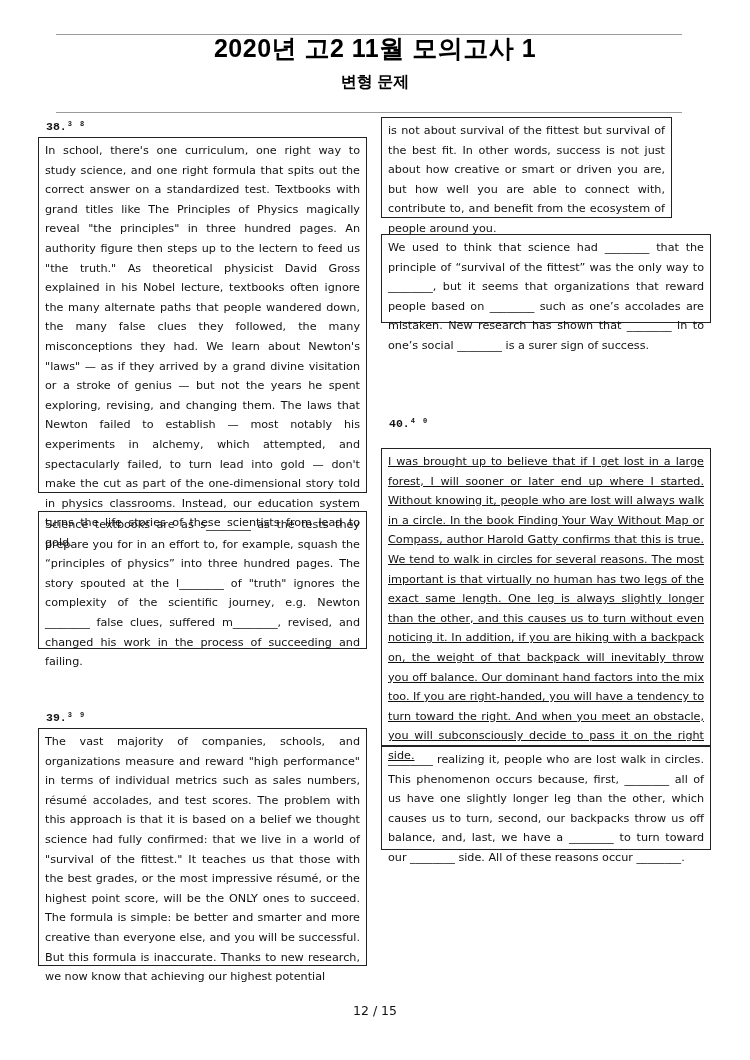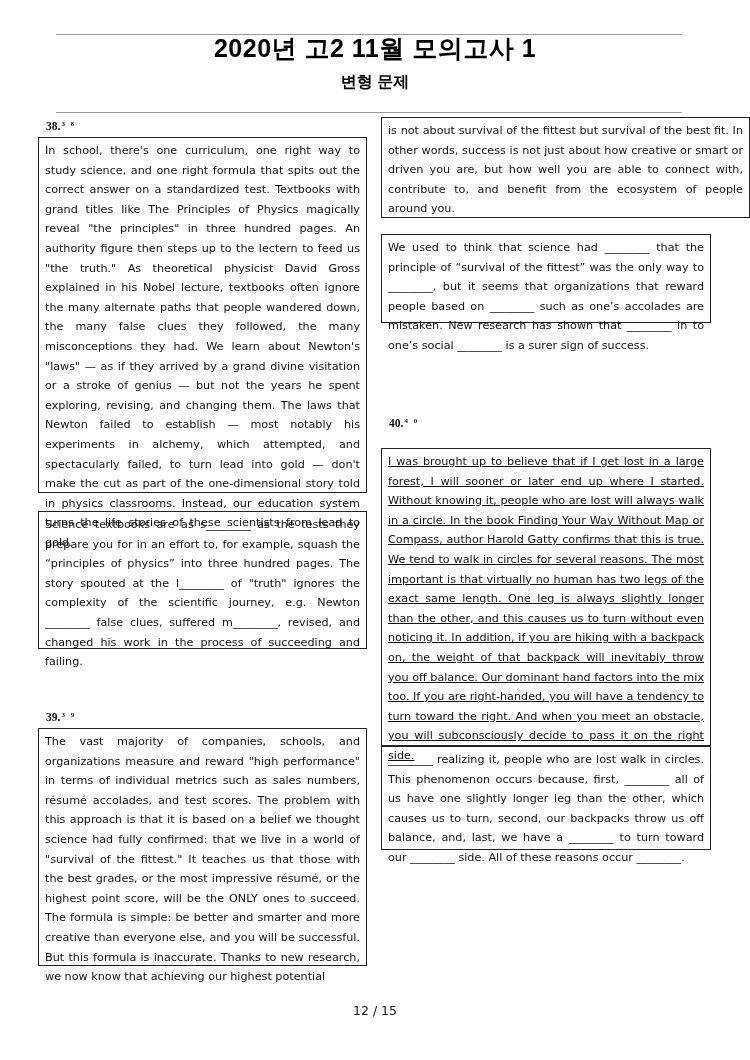--- a/index.html
+++ b/index.html
@@ -3,21 +3,21 @@
 <meta charset="utf-8">
 <style>
   html, body { margin: 0; padding: 0; background: #ffffff; }
   body { width: 750px; height: 1060px; position: relative; overflow: hidden;
          font-family: "DejaVu Sans", sans-serif; color: #111; }
   .rule { position: absolute; left: 56px; width: 626px; height: 0; border-top: 1.5px solid #9a9a9a; }
   .title { position: absolute; left: 0; width: 750px; text-align: center;
            font-family: "Liberation Sans", sans-serif; font-weight: bold; color: #000; }
   .t1 { top: 32px; font-size: 25px; letter-spacing: 0.5px; }
   .t2 { top: 72px; font-size: 16px; }
-  .qnum { position: absolute; font-family: Liberation Serif, serif; font-weight: bold; font-size: 11.5px; color: #111; }
+  .qnum { position: absolute; font-family: Liberation Mono, monospace; font-weight: bold; font-size: 11.5px; color: #111; }
   .qnum sup { font-size: 7px; font-weight: bold; vertical-align: 4px; margin-left: 1px; letter-spacing: 2px; }
   .box { position: absolute; border: 1.2px solid #222; box-sizing: border-box;
          padding: 3px 6px 0 6px; font-size: 11.2px; line-height: 19.6px;
          text-align: justify; }
   .box p { margin: 0; text-align: justify; }
   .footer { position: absolute; top: 1003px; left: 0; width: 750px; text-align: center;
             font-weight: normal; font-size: 12.5px; }
 </style>
 </head>
 <body>
@@ -36,21 +36,21 @@
 <div class="box" style="left:38px; top:511px; width:329px; height:138px;">
   <p>Science textbooks are as s________ as the tests they prepare you for in an effort to, for example, squash the “principles of physics” into three hundred pages. The story spouted at the l________ of "truth" ignores the complexity of the scientific journey, e.g. Newton ________ false clues, suffered m________, revised, and changed his work in the process of succeeding and failing.</p>
 </div>
 
 <div class="qnum" style="left:46px; top:711px;">
   <span>39.</span><sup>3 9</sup>
 </div>
 <div class="box" style="left:38px; top:728px; width:329px; height:238px;">
   <p>The vast majority of companies, schools, and organizations measure and reward "high performance" in terms of individual metrics such as sales numbers, résumé accolades, and test scores. The problem with this approach is that it is based on a belief we thought science had fully confirmed: that we live in a world of "survival of the fittest." It teaches us that those with the best grades, or the most impressive résumé, or the highest point score, will be the ONLY ones to succeed. The formula is simple: be better and smarter and more creative than everyone else, and you will be successful. But this formula is inaccurate. Thanks to new research, we now know that achieving our highest potential</p>
 </div>
-<div class="box" style="left:381px; top:117px; width:369px; height:101px;">
+<div class="box" style="left:381px; top:117px; width:291px; height:101px;">
   <p>is not about survival of the fittest but survival of the best fit. In other words, success is not just about how creative or smart or driven you are, but how well you are able to connect with, contribute to, and benefit from the ecosystem of people around you.</p>
 </div>
 <div class="box" style="left:381px; top:234px; width:330px; height:89px;">
   <p>We used to think that science had ________ that the principle of “survival of the fittest” was the only way to ________, but it seems that organizations that reward people based on ________ such as one’s accolades are mistaken. New research has shown that ________ in to one’s social ________ is a surer sign of success.</p>
 </div>
 
 <div class="qnum" style="left:389px; top:417px;">
   <span>40.</span><sup>4 0</sup>
 </div>
 <div class="box" style="left:381px; top:448px; width:330px; height:298px;text-decoration:underline;">

